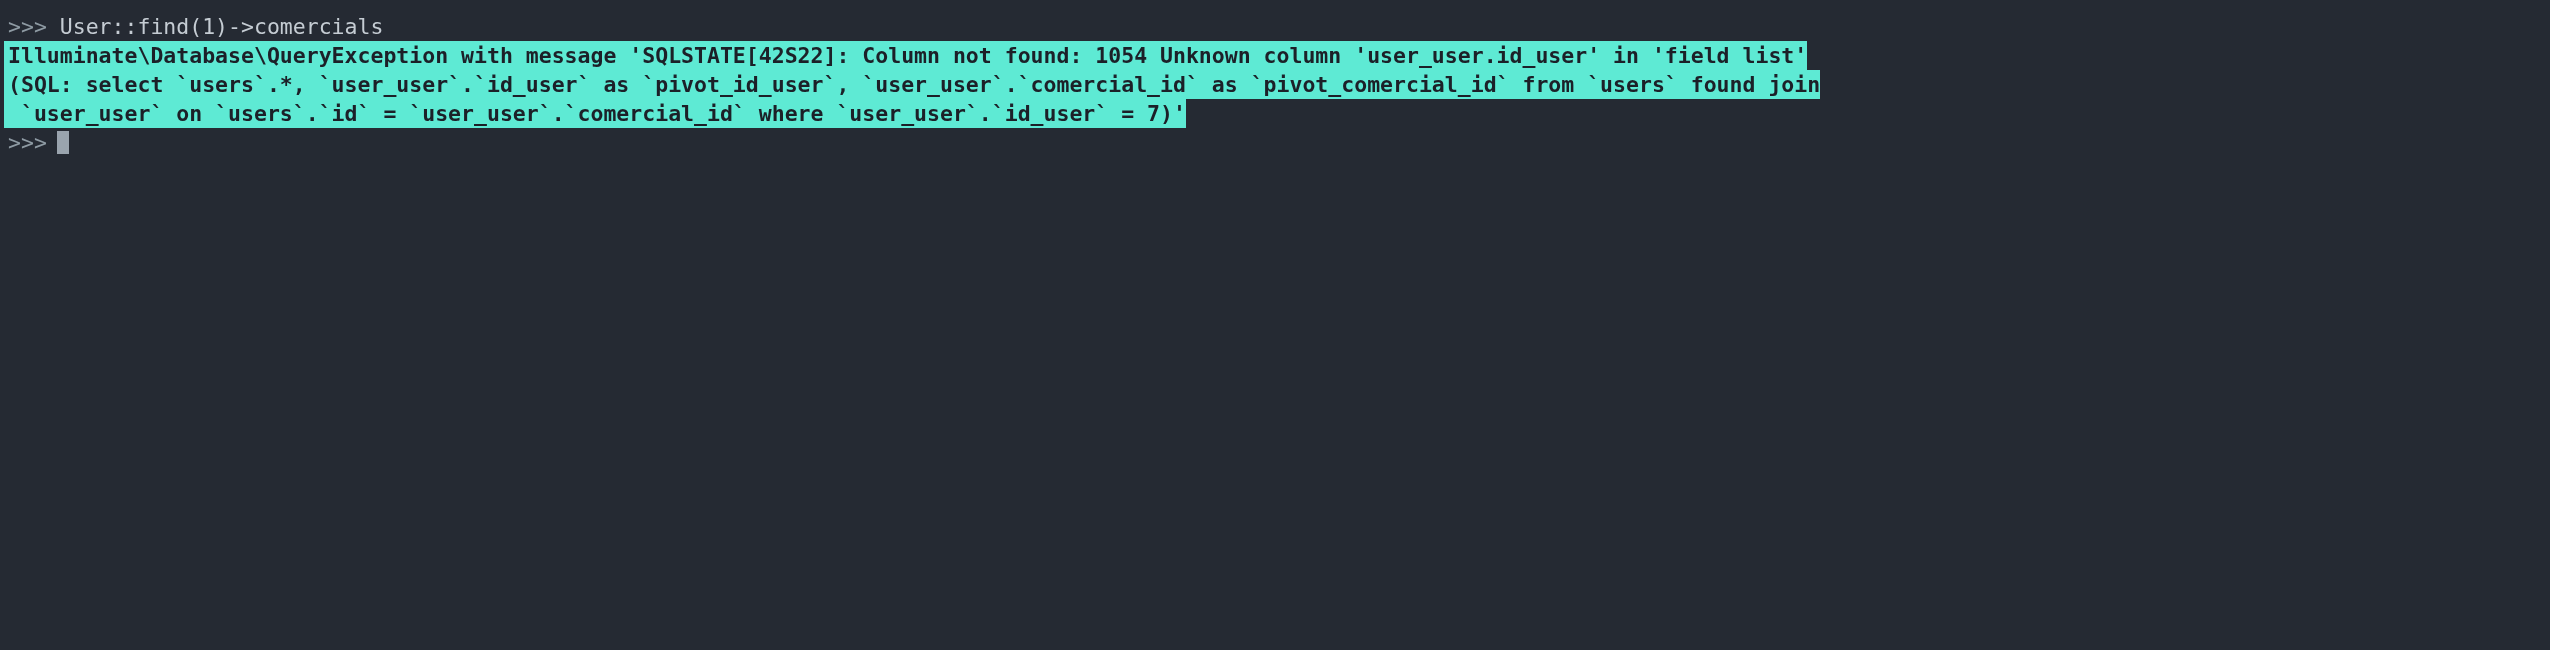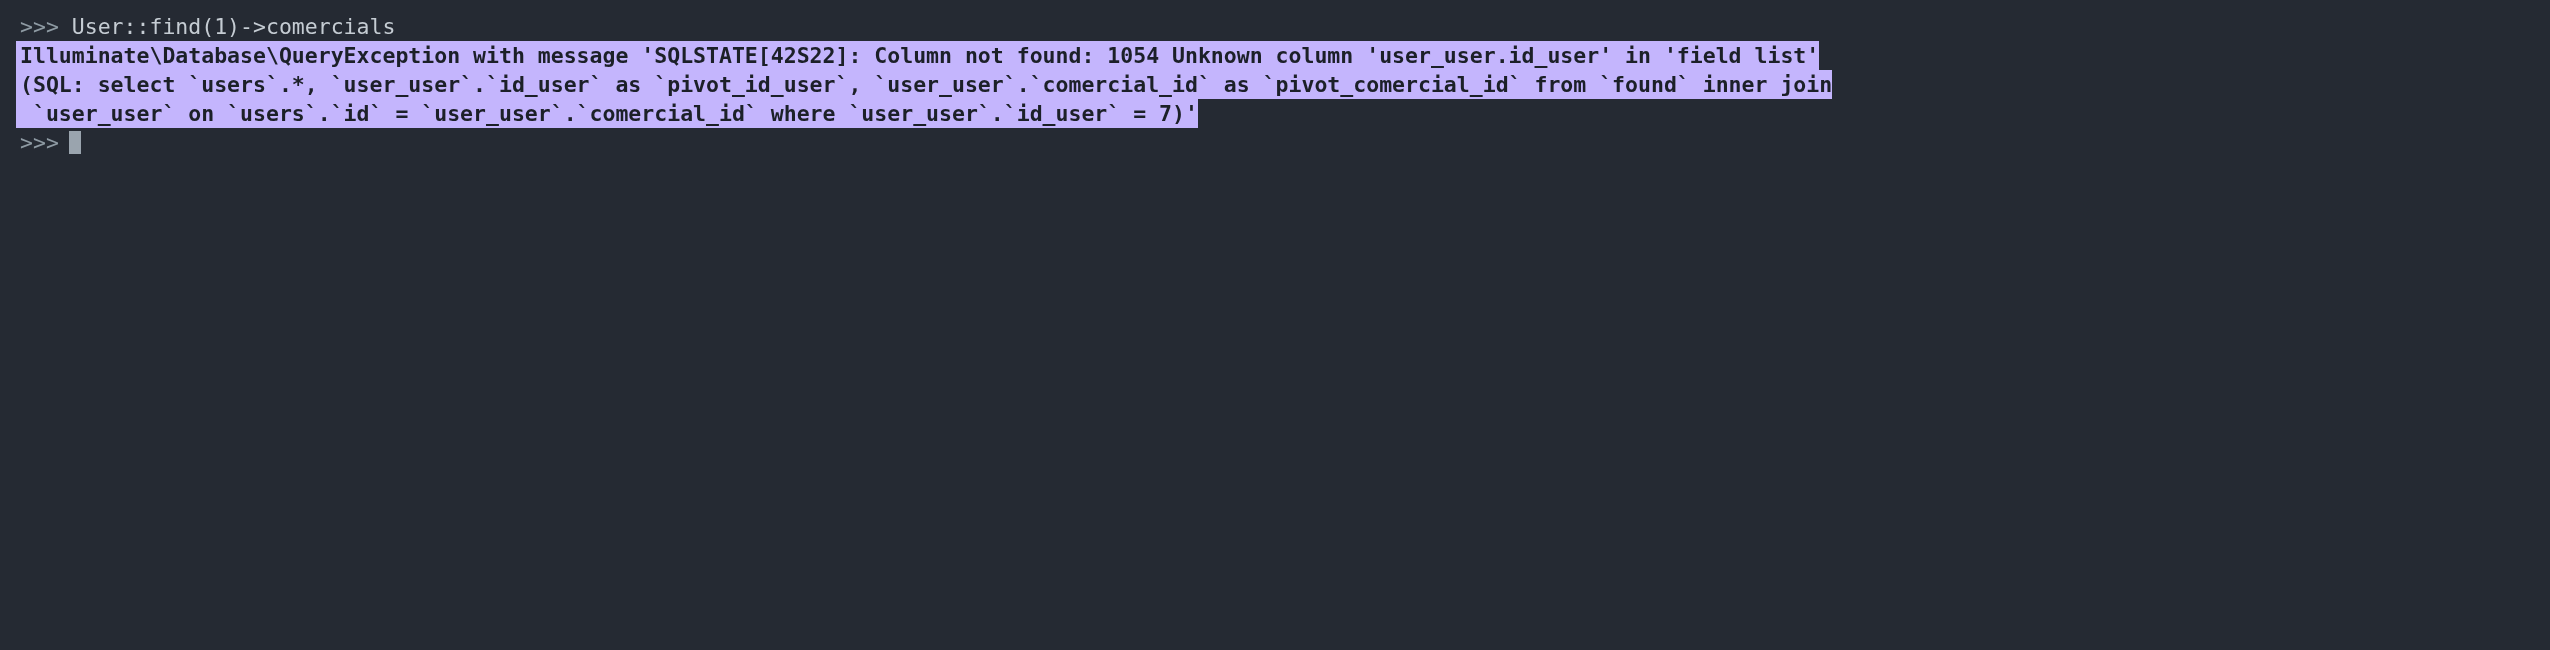--- a/index.html
+++ b/index.html
@@ -12,21 +12,21 @@
     height: 650px;
     overflow: hidden;
     font-family: "DejaVu Sans Mono", "Liberation Mono", monospace;
   }
 
   #terminal {
     width: 2550px;
     height: 650px;
     background: #252a33;
     box-sizing: border-box;
-    padding: 12px 0 0 16px;
+    padding: 12px 0 0 4px;
     position: relative;
   }
 
   .term-line {
     font-family: "DejaVu Sans Mono", "Liberation Mono", monospace;
     font-size: 21.5px;
     line-height: 29px;
     white-space: pre;
     letter-spacing: 0px;
     padding-left: 4px;
@@ -39,21 +39,21 @@
   }
   .line-input .cmd {
     color: #c5ccd3;
   }
 
   
   .line-error {
     padding-left: 0;
   }
   .line-error .err-text {
-    background: #c4b5fd;
+    background: #5eead4;
     color: #1c2028;
     font-weight: bold;
     padding-left: 4px;
     display: inline-block;
     line-height: 29px;
     height: 29px;
     vertical-align: top;
   }
 
   
@@ -71,19 +71,19 @@
 </style>
 </head>
 <body>
 
 <div id="terminal">
 
   <div class="term-line line-input"><span class="prompt">&gt;&gt;&gt;</span><span class="cmd"> User::find(1)-&gt;comercials</span></div>
 
   <div class="term-line line-error"><span class="err-text">Illuminate\Database\QueryException with message 'SQLSTATE[42S22]: Column not found: 1054 Unknown column 'user_user.id_user' in 'field list'</span></div>
 
-  <div class="term-line line-error"><span class="err-text">(SQL: select `users`.*, `user_user`.`id_user` as `pivot_id_user`, `user_user`.`comercial_id` as `pivot_comercial_id` from `found` inner join</span></div>
+  <div class="term-line line-error"><span class="err-text">(SQL: select `users`.*, `user_user`.`id_user` as `pivot_id_user`, `user_user`.`comercial_id` as `pivot_comercial_id` from `users` found join</span></div>
 
   <div class="term-line line-error"><span class="err-text"> `user_user` on `users`.`id` = `user_user`.`comercial_id` where `user_user`.`id_user` = 7)'</span></div>
 
   <div class="term-line line-cursor"><span class="prompt">&gt;&gt;&gt;</span><span class="cursor-block"></span></div>
 
 </div>
 
 </body></html>

